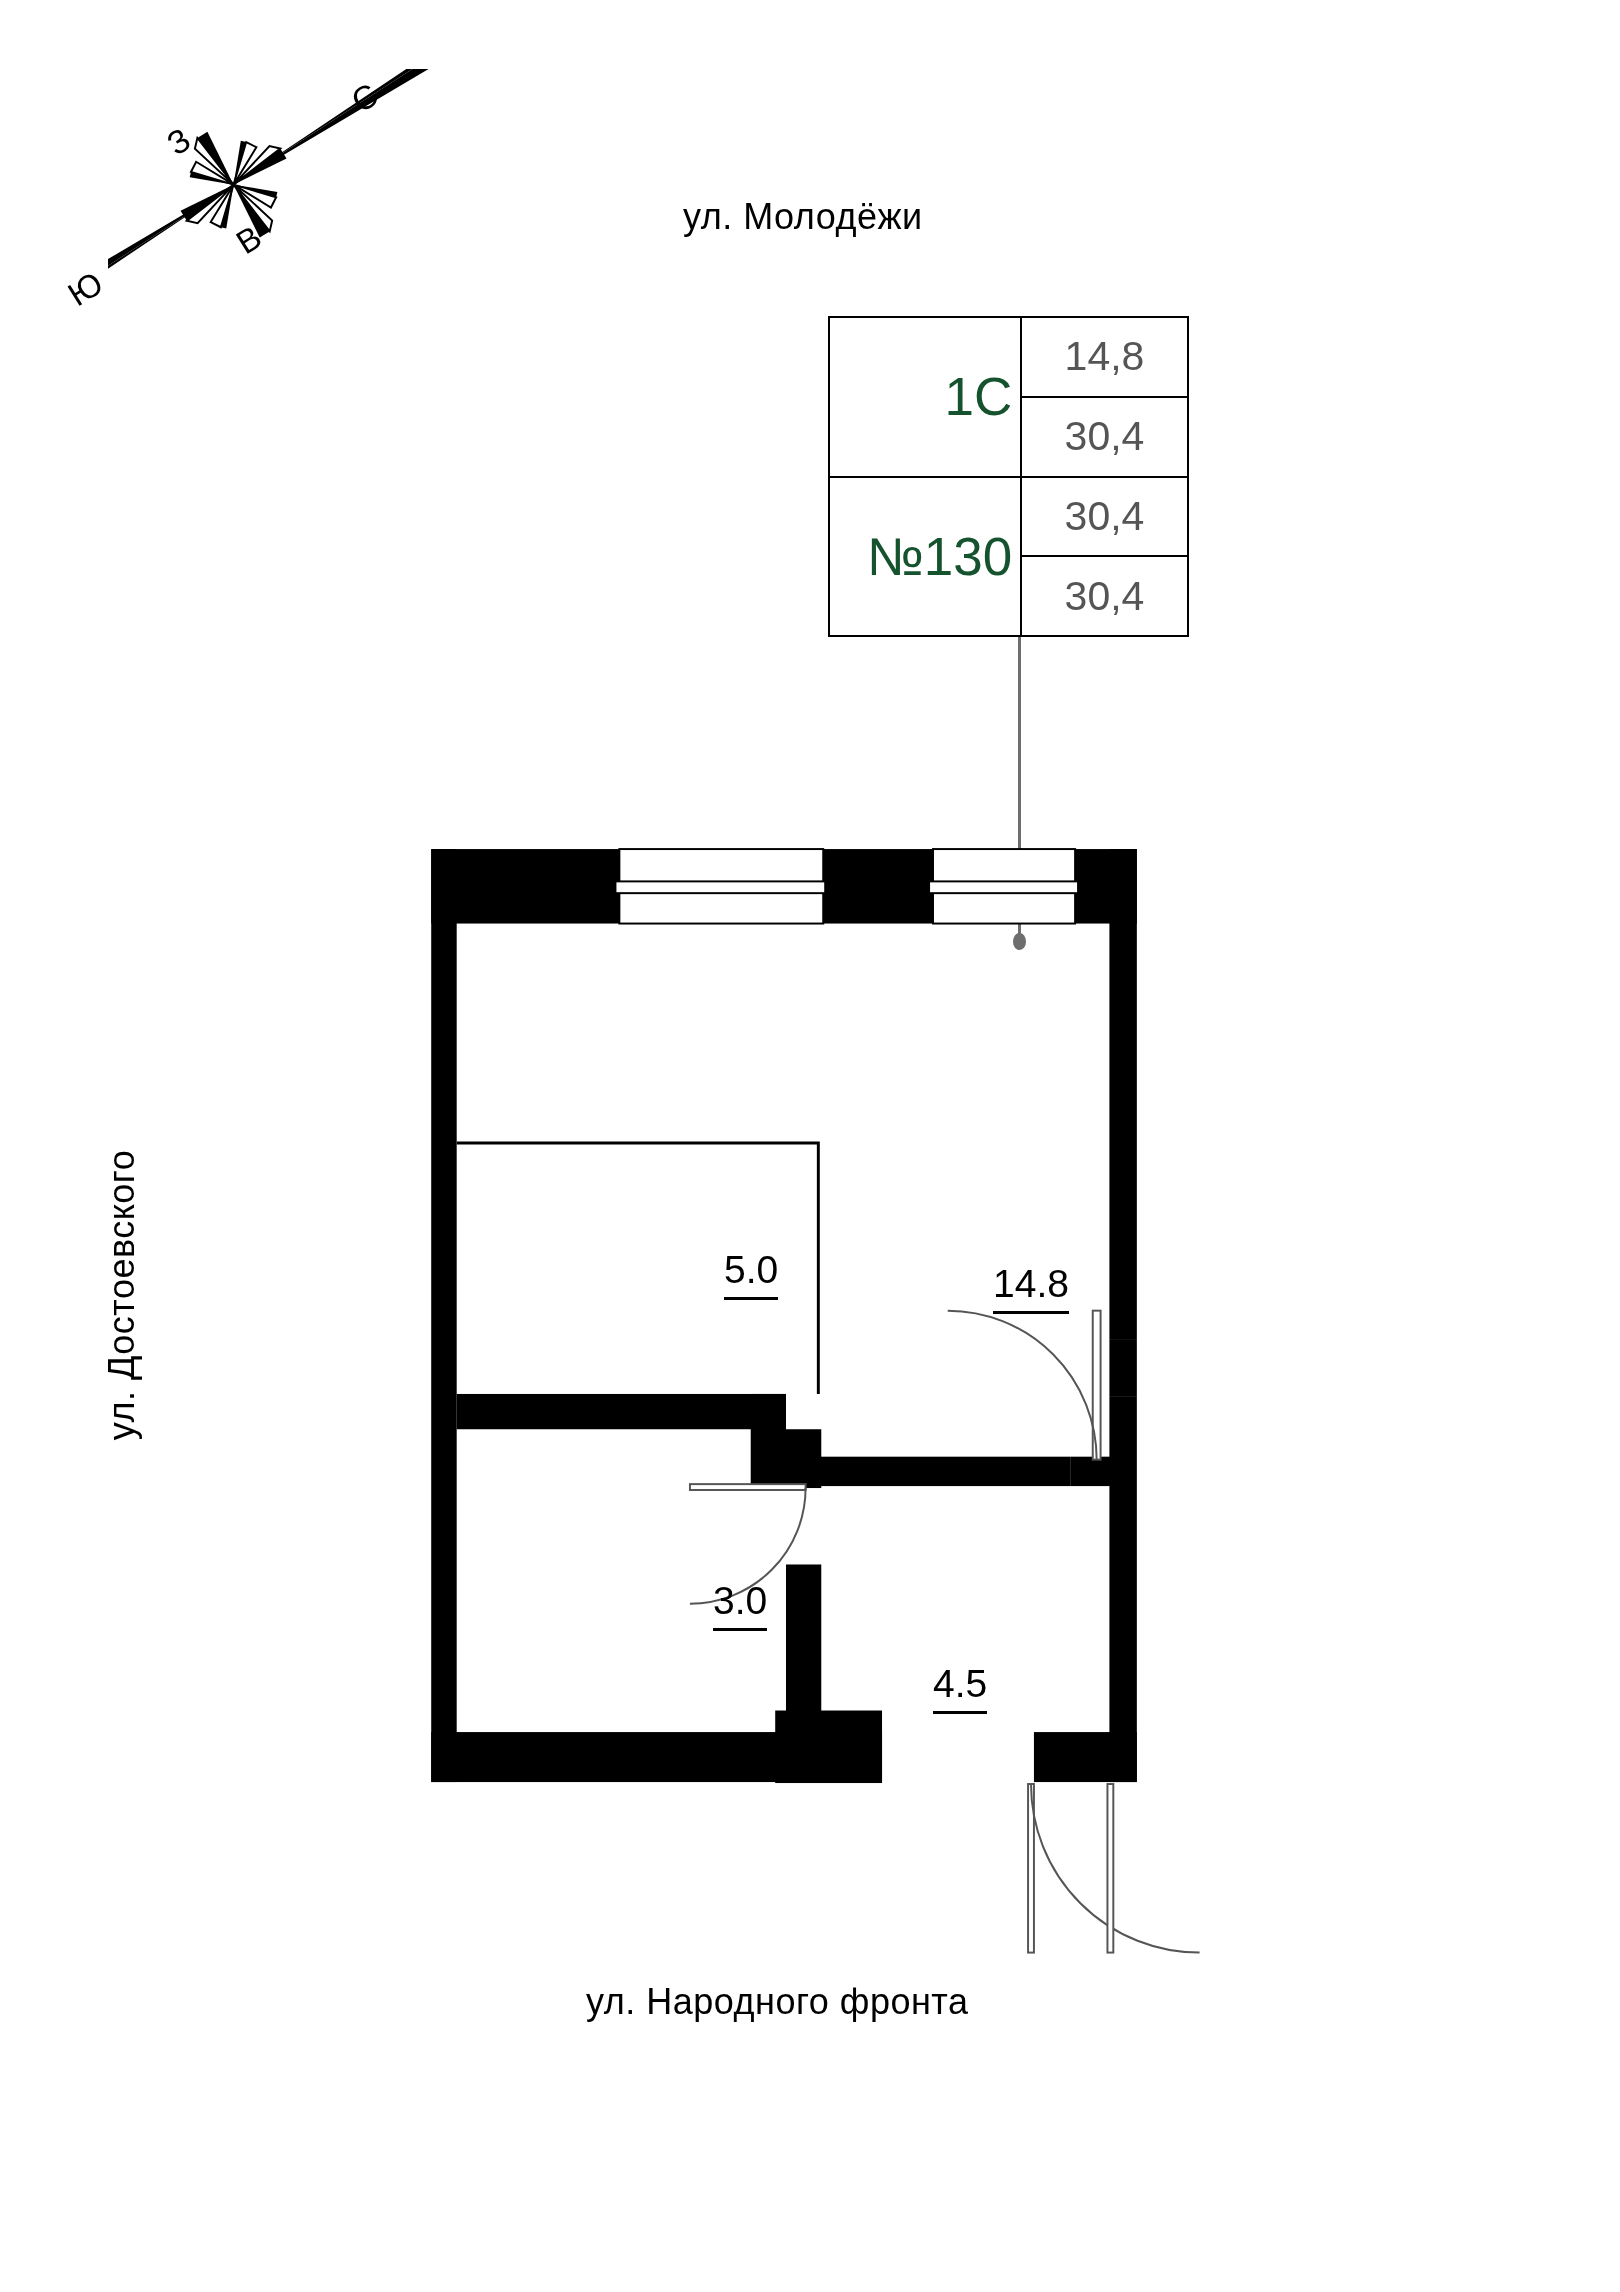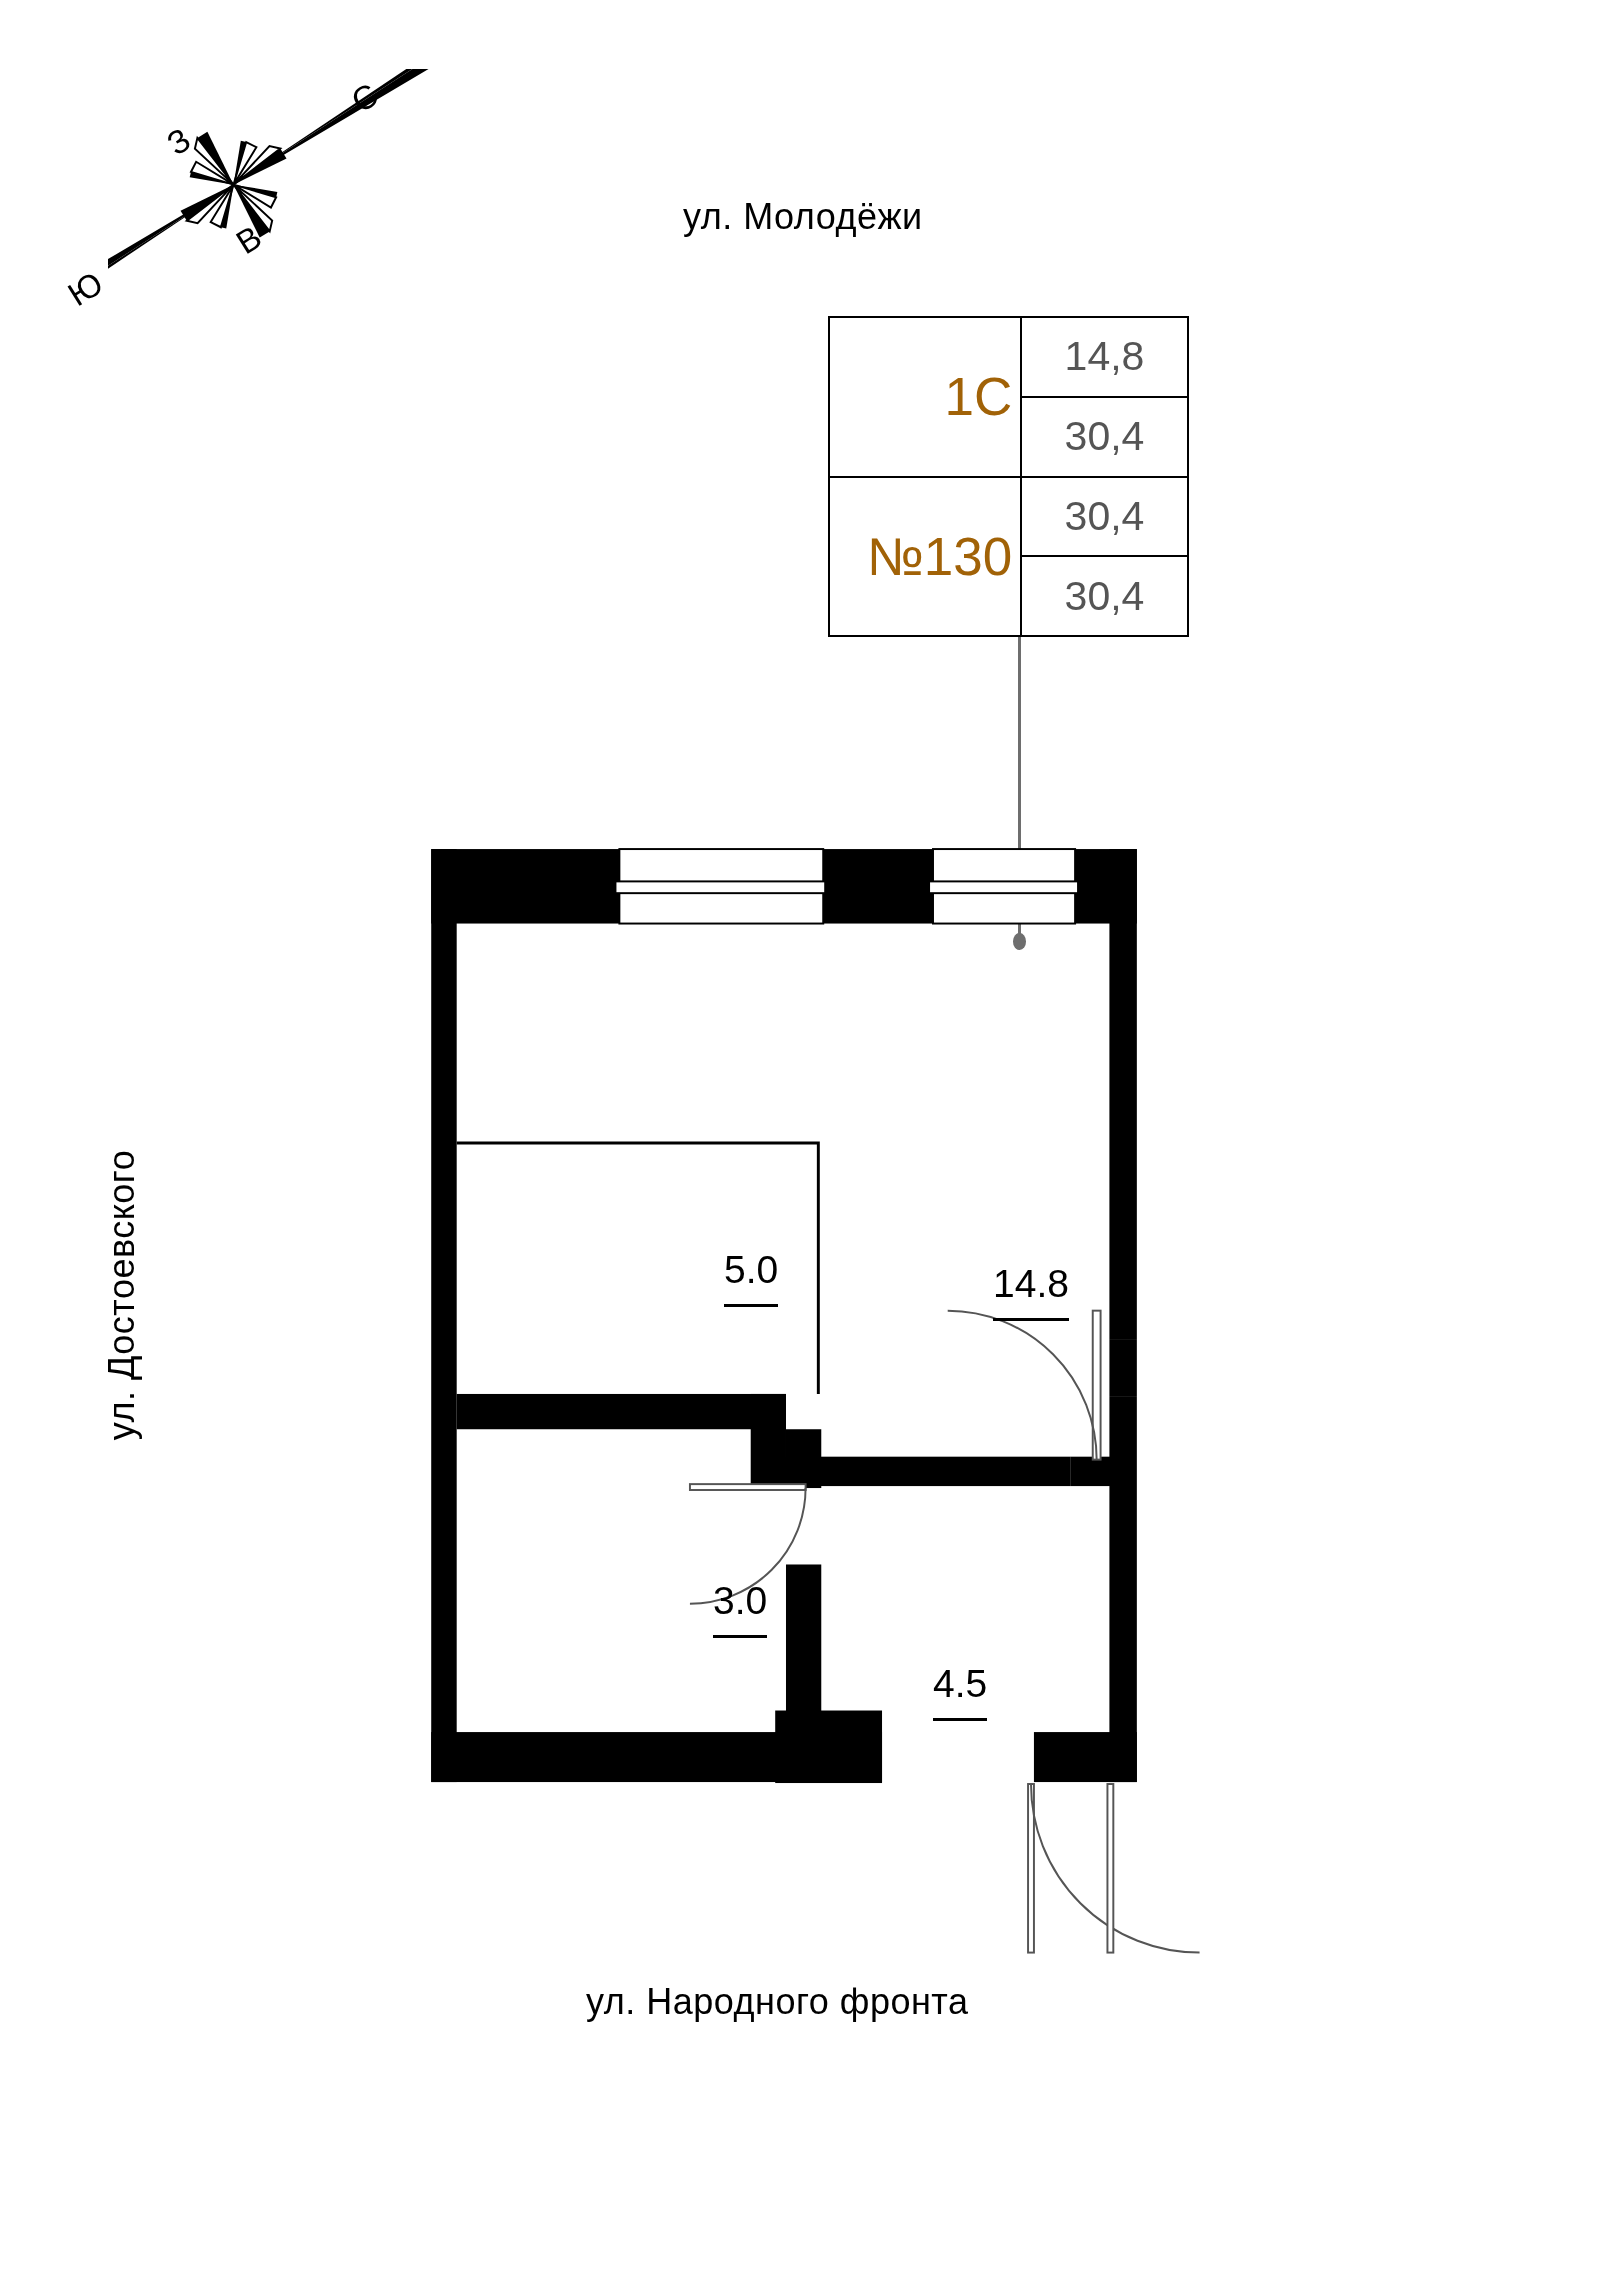--- a/index.html
+++ b/index.html
@@ -17,36 +17,36 @@
   #compass{left:108px;top:69px;width:353px;height:294px;}
   .compass-label{font-size:33px;font-weight:400;color:#000;white-space:nowrap;}
 
   
   #info-table{left:828px;top:316px;width:361px;height:321px;
               border:2.9px solid #000;box-sizing:border-box;display:flex;flex-direction:column;}
   .tbl-row{display:flex;flex:1;}
   .tbl-row.first{border-bottom:2.9px solid #000;}
   .tbl-left{width:192px;box-sizing:border-box;border-right:2.9px solid #000;
             display:flex;align-items:center;justify-content:flex-end;padding-right:7.8px;}
-  .tbl-left span{font-size:53px;color:#a16207;line-height:1;}
+  .tbl-left span{font-size:53px;color:#14532d;line-height:1;}
   .tbl-right{flex:1;display:flex;flex-direction:column;}
   .tbl-cell{flex:1;display:flex;align-items:center;justify-content:center;}
   .tbl-cell.top{border-bottom:2.9px solid #000;}
   .tbl-cell span{font-size:41px;color:#555;line-height:1;}
 
   
   #leader-line{left:1018px;top:637px;width:2.9px;height:300px;background:#6e6e6e;}
   #leader-dot{left:1013px;top:933px;width:12.7px;height:16.7px;background:#6e6e6e;border-radius:50%;}
 
   
   #plan{left:0;top:0;width:1620px;height:2293px;}
 
   
   .area{font-size:39px;color:#000;white-space:nowrap;text-align:left;
-        border-bottom:3.9px solid #000;padding-bottom:15px;line-height:1;}
+        border-bottom:3.9px solid #000;padding-bottom:8px;line-height:1;}
 </style>
 </head>
 <body>
 
 <div class="abs" id="compass">
   <svg width="353" height="294" viewBox="0 0 360 300">
     <g transform="translate(128,118) rotate(-32)">
 
       <polygon points="0,0 260,-4 258,6" fill="#000"></polygon>
       <polygon points="0,0 -262,4 -260,-6" fill="#000"></polygon>

